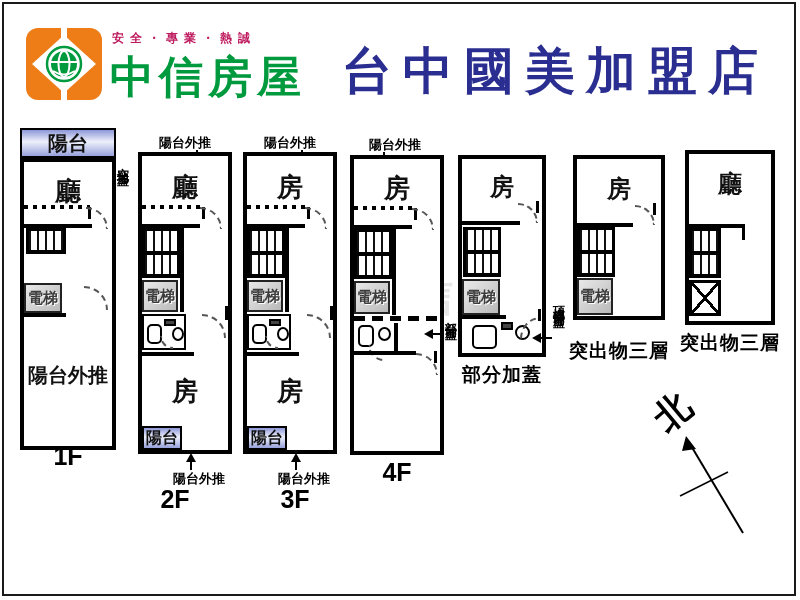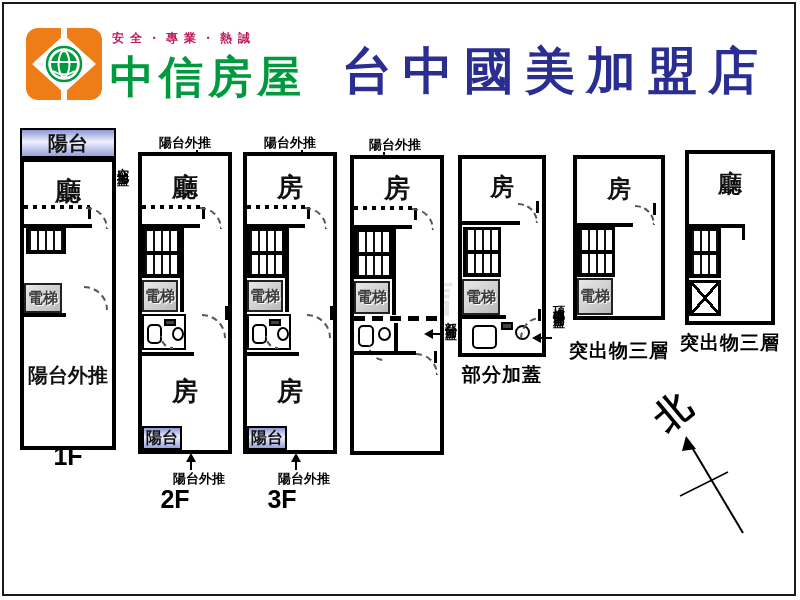--- a/index.html
+++ b/index.html
@@ -161,21 +161,21 @@
     <div class="abs arc tr" style="left:60px;top:158px;width:24px;height:24px;"></div>
     <div class="abs tick" style="left:83px;top:150px;width:3px;height:14px;"></div>
     <div class="abs wall" style="left:0;top:196px;width:52px;height:4px;"></div>
     <div class="abs room" style="left:0;top:218px;width:86px;font-size:26px;">房</div>
     <div class="abs balc" style="left:0;top:270px;width:40px;height:24px;font-size:16px;">
       <span>陽台</span>
     </div>
   </div>
   <div class="abs va up" style="left:295px;top:456px;height:14px;"></div>
   <div class="abs note" style="left:269px;top:470px;width:70px;">陽台外推</div>
-  <div class="abs flab" style="left:235px;top:485px;width:94px;">3F</div>
+  <div class="abs flab" style="left:248px;top:485px;width:94px;">3F</div>
 
   <div class="abs note" style="left:360px;top:136px;width:70px;">陽台外推</div>
   <div class="abs va down" style="left:383px;top:152px;height:14px;"></div>
   <div class="abs plan" style="left:350px;top:155px;width:94px;height:300px;">
     <div class="abs room" style="left:0;top:12px;width:86px;font-size:26px;">房</div>
     <div class="abs dot" style="left:0;top:47px;width:62px;"></div>
     <div class="abs tick" style="left:60px;top:49px;width:3px;height:12px;"></div>
     <div class="abs arc tr" style="left:58px;top:49px;width:22px;height:22px;"></div>
     <div class="abs wall" style="left:0;top:66px;width:58px;height:4px;"></div>
     <div class="abs stairs dbl" style="left:0;top:70px;width:38px;height:50px;"></div>
@@ -185,20 +185,21 @@
     </div>
     <div class="abs dash" style="left:0;top:157px;width:86px;"></div>
     <div class="abs fx rd" style="left:4px;top:166px;width:16px;height:22px;"></div>
     <div class="abs fx ov" style="left:24px;top:168px;width:13px;height:14px;"></div>
     <div class="abs wall" style="left:40px;top:164px;width:4px;height:28px;"></div>
     <div class="abs arc bl" style="left:14px;top:186px;width:16px;height:16px;"></div>
     <div class="abs wall" style="left:0;top:192px;width:62px;height:4px;"></div>
     <div class="abs arc tr" style="left:62px;top:194px;width:22px;height:22px;"></div>
     <div class="abs tick" style="left:80px;top:192px;width:3px;height:12px;"></div>
   </div>
+  <div class="abs flab" style="left:350px;top:458px;width:94px;">4F</div>
   <div class="abs vnote" style="left:444px;top:312px;height:70px;">部分加蓋</div>
   <div class="abs ha left" style="left:428px;top:333px;width:16px;"></div>
 
   <div class="abs plan" style="left:458px;top:155px;width:88px;height:202px;">
     <div class="abs room" style="left:0;top:12px;width:80px;font-size:24px;">房</div>
     <div class="abs arc tr" style="left:56px;top:44px;width:20px;height:20px;"></div>
     <div class="abs tick" style="left:74px;top:42px;width:3px;height:12px;"></div>
     <div class="abs wall" style="left:0;top:62px;width:58px;height:4px;"></div>
     <div class="abs stairs dbl" style="left:1px;top:68px;width:38px;height:50px;"></div>
     <div class="abs elev" style="left:0;top:120px;width:38px;height:36px;">

